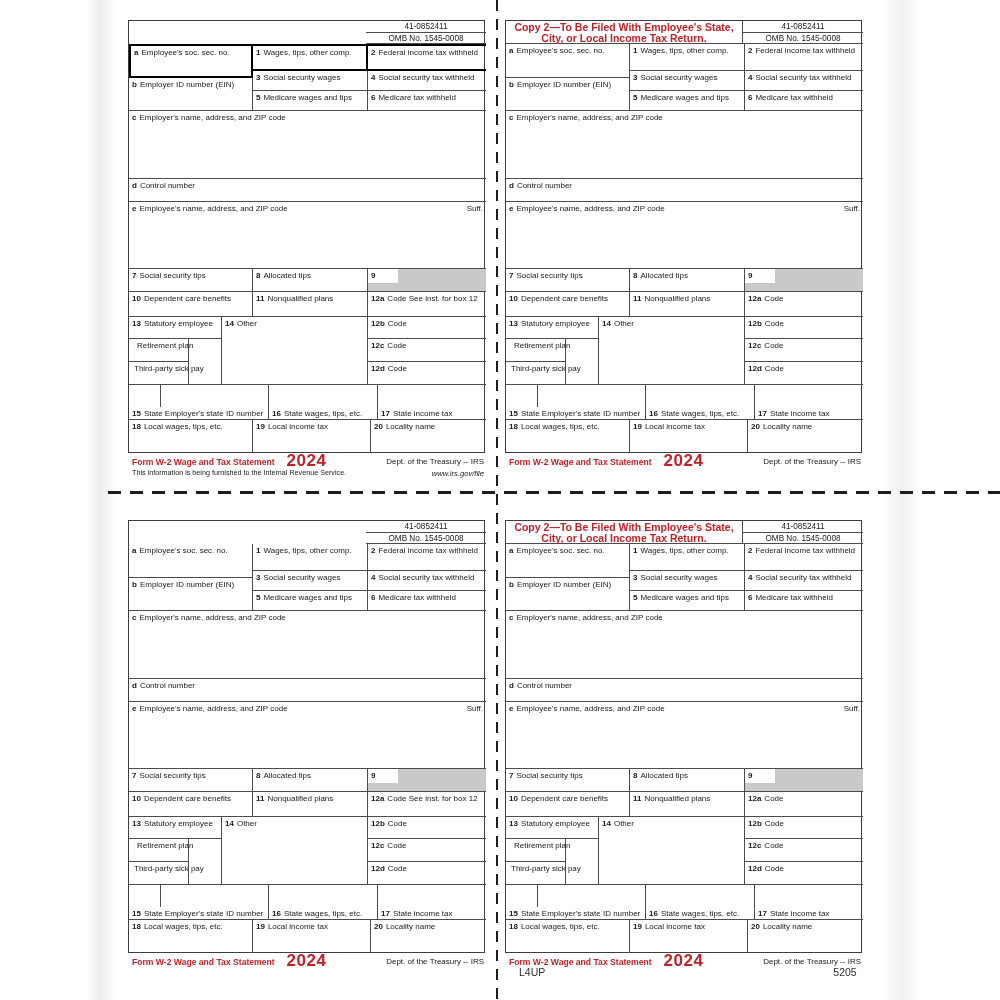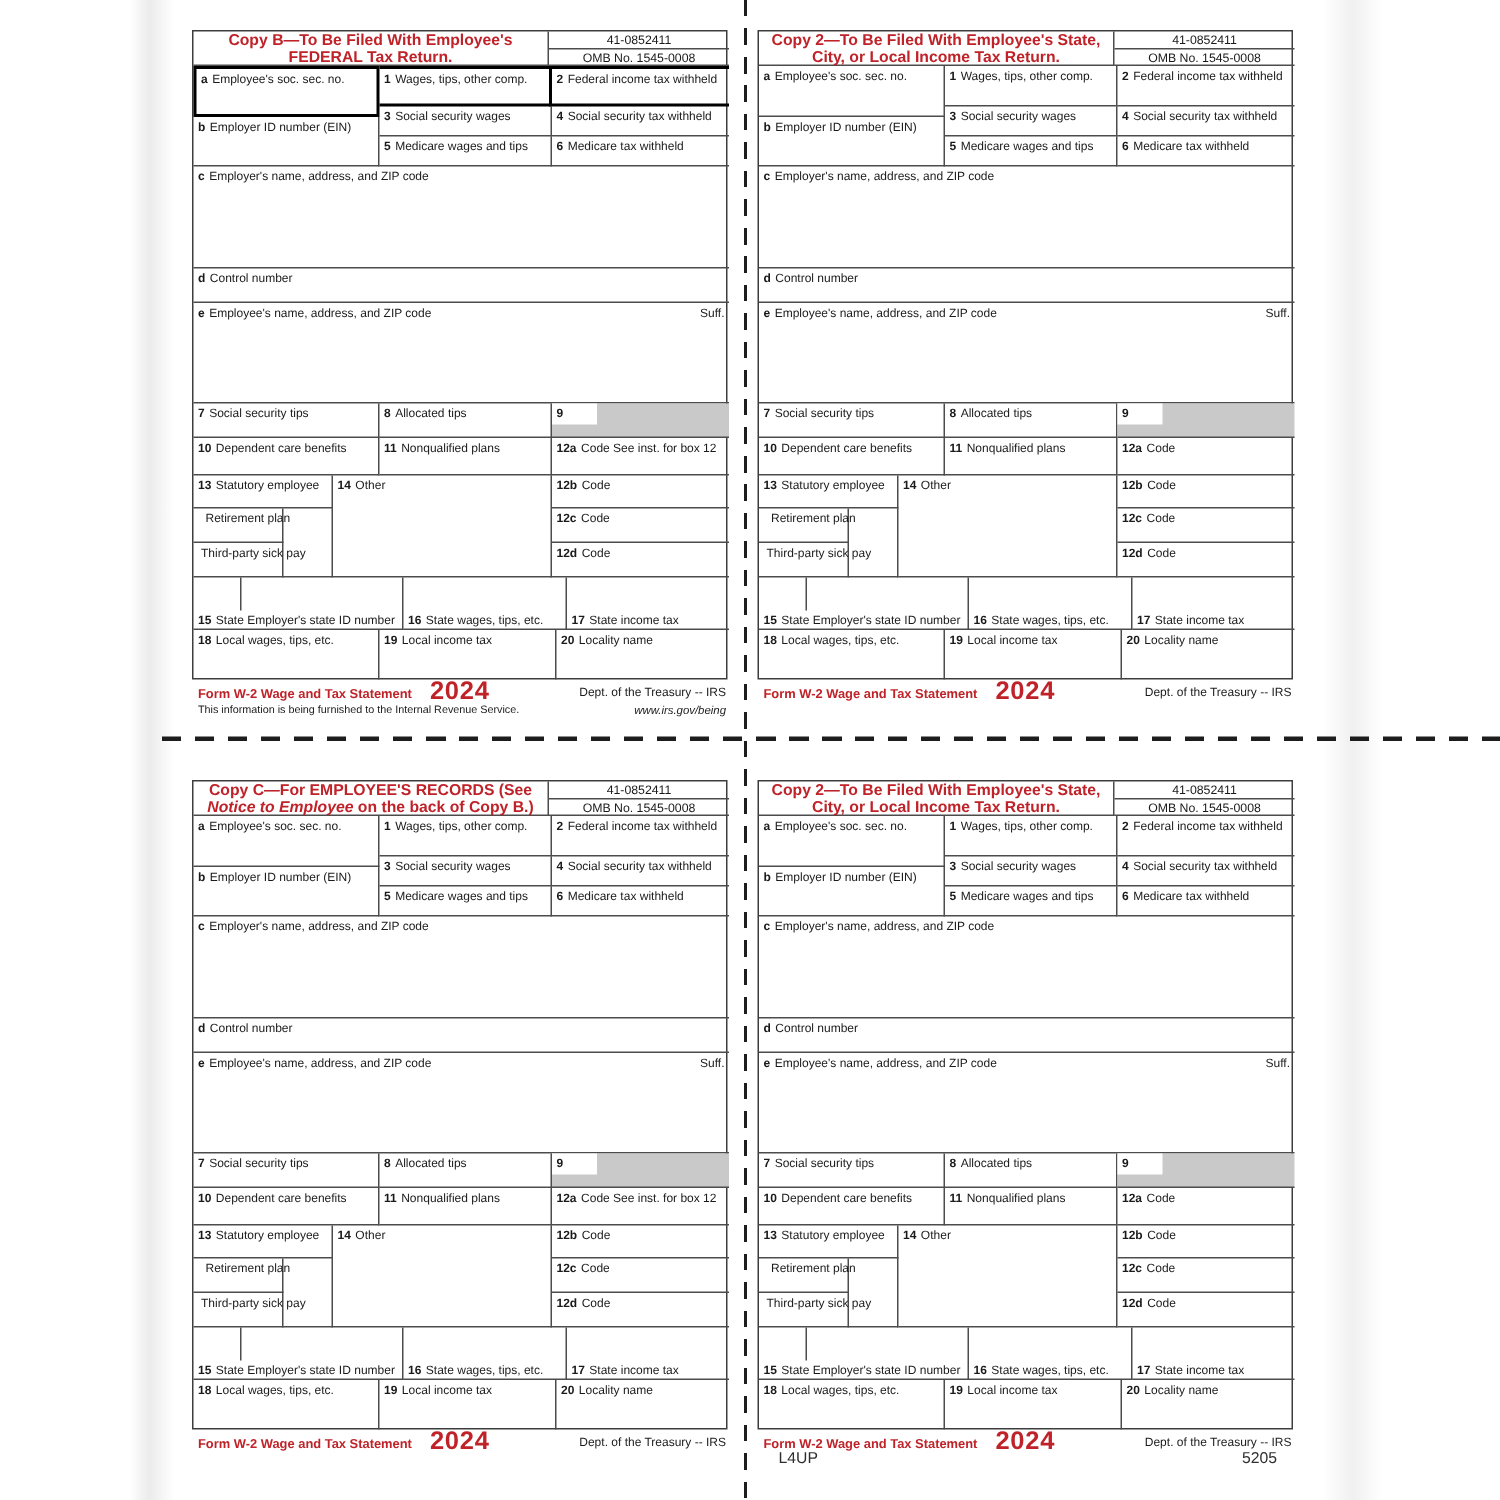--- a/index.html
+++ b/index.html
@@ -58,24 +58,20 @@
 <body data-name="w2-4up-sheet">
 
 <div class="shade shade-l" data-name="page-edge-shadow-left"></div>
 <div class="shade shade-r" data-name="page-edge-shadow-right"></div>
 <div class="vdash" data-name="vertical-perforation-line"></div>
 <div class="hdash" data-name="horizontal-perforation-line"></div>
 
 <div class="quad emph" style="left:128px;top:20px;" data-name="quadrant-copy-b-federal">
   <div class="form" data-name="w2-form">
 
-    <div class="cell hdr-left bb br" style="left:0;top:0;width:237px;height:23px;" data-name="copy-title">
-      <div data-name="copy-title-line1"><span data-name="copy-title-text1">Copy B—To Be Filed With Employee's</span></div>
-      <div data-name="copy-title-line2"><span class="it" data-name="copy-title-italic"></span><span data-name="copy-title-text2">FEDERAL Tax Return.</span></div>
-    </div>
     <div class="cell hdr-code bb" style="left:237px;top:0;width:120px;height:23px;" data-name="header-code-cell">
       <div class="code-row code-top" data-name="form-id-code">41-0852411</div>
       <div class="code-row" data-name="omb-number">OMB No. 1545-0008</div>
     </div>
 
     <div class="cell br bb" style="left:0;top:23px;width:124px;height:34px;" data-name="box-a-cell">
       <span class="bn" data-name="box-number">a</span><span class="bl" data-name="box-label">Employee's soc. sec. no.</span>
     </div>
     <div class="cell br bb" style="left:0;top:57px;width:124px;height:33px;" data-name="box-b-cell">
       <span class="bn" data-name="box-number">b</span><span class="bl" data-name="box-label">Employer ID number (EIN)</span>
@@ -177,21 +173,21 @@
     <div class="cell" style="left:242px;top:399px;width:115px;height:33px;" data-name="box-20-cell">
       <span class="bn" data-name="box-number">20</span><span class="bl" data-name="box-label">Locality name</span>
     </div>
   </div>
 
   <div class="foot" data-name="form-footer">
     <span class="fname" data-name="form-name">Form W-2 Wage and Tax Statement</span>
     <span class="fyear" data-name="tax-year">2024</span>
     <span class="fdept" data-name="treasury-label">Dept. of the Treasury -- IRS</span>
     <div class="fnote1" data-name="footer-notice">This information is being furnished to the Internal Revenue Service.</div>
-    <span class="fnote2" data-name="efile-url">www.irs.gov/being</span>
+    <span class="fnote2" data-name="efile-url">www.irs.gov/file</span>
   </div>
 </div>
 <div class="quad" style="left:505px;top:20px;" data-name="quadrant-copy-2-state-top">
   <div class="form" data-name="w2-form">
 
     <div class="cell hdr-left bb br" style="left:0;top:0;width:237px;height:23px;" data-name="copy-title">
       <div data-name="copy-title-line1"><span data-name="copy-title-text1">Copy 2—To Be Filed With Employee's State,</span></div>
       <div data-name="copy-title-line2"><span class="it" data-name="copy-title-italic"></span><span data-name="copy-title-text2">City, or Local Income Tax Return.</span></div>
     </div>
     <div class="cell hdr-code bb" style="left:237px;top:0;width:120px;height:23px;" data-name="header-code-cell">
@@ -308,24 +304,20 @@
     <span class="fname" data-name="form-name">Form W-2 Wage and Tax Statement</span>
     <span class="fyear" data-name="tax-year">2024</span>
     <span class="fdept" data-name="treasury-label">Dept. of the Treasury -- IRS</span>
     <div class="fnote1" data-name="footer-notice"></div>
     <span class="fnote2" data-name="efile-url"></span>
   </div>
 </div>
 <div class="quad" style="left:128px;top:520px;" data-name="quadrant-copy-c-records">
   <div class="form" data-name="w2-form">
 
-    <div class="cell hdr-left bb br" style="left:0;top:0;width:237px;height:23px;" data-name="copy-title">
-      <div data-name="copy-title-line1"><span data-name="copy-title-text1">Copy C—For EMPLOYEE'S RECORDS (See</span></div>
-      <div data-name="copy-title-line2"><span class="it" data-name="copy-title-italic">Notice to Employee</span><span data-name="copy-title-text2"> on the back of Copy B.)</span></div>
-    </div>
     <div class="cell hdr-code bb" style="left:237px;top:0;width:120px;height:23px;" data-name="header-code-cell">
       <div class="code-row code-top" data-name="form-id-code">41-0852411</div>
       <div class="code-row" data-name="omb-number">OMB No. 1545-0008</div>
     </div>
 
     <div class="cell br bb" style="left:0;top:23px;width:124px;height:34px;" data-name="box-a-cell">
       <span class="bn" data-name="box-number">a</span><span class="bl" data-name="box-label">Employee's soc. sec. no.</span>
     </div>
     <div class="cell br bb" style="left:0;top:57px;width:124px;height:33px;" data-name="box-b-cell">
       <span class="bn" data-name="box-number">b</span><span class="bl" data-name="box-label">Employer ID number (EIN)</span>
@@ -556,13 +548,13 @@
   <div class="foot" data-name="form-footer">
     <span class="fname" data-name="form-name">Form W-2 Wage and Tax Statement</span>
     <span class="fyear" data-name="tax-year">2024</span>
     <span class="fdept" data-name="treasury-label">Dept. of the Treasury -- IRS</span>
     <div class="fnote1" data-name="footer-notice"></div>
     <span class="fnote2" data-name="efile-url"></span>
   </div>
 </div>
 
 <div class="plate" style="left:519px;top:966px;" data-name="plate-code">L4UP</div>
-<div class="plate" style="left:828px;top:966px;width:34px;text-align:left;" data-name="plate-number">5205</div>
+<div class="plate" style="left:828px;top:966px;width:34px;text-align:center;" data-name="plate-number">5205</div>
 
 </body></html>

